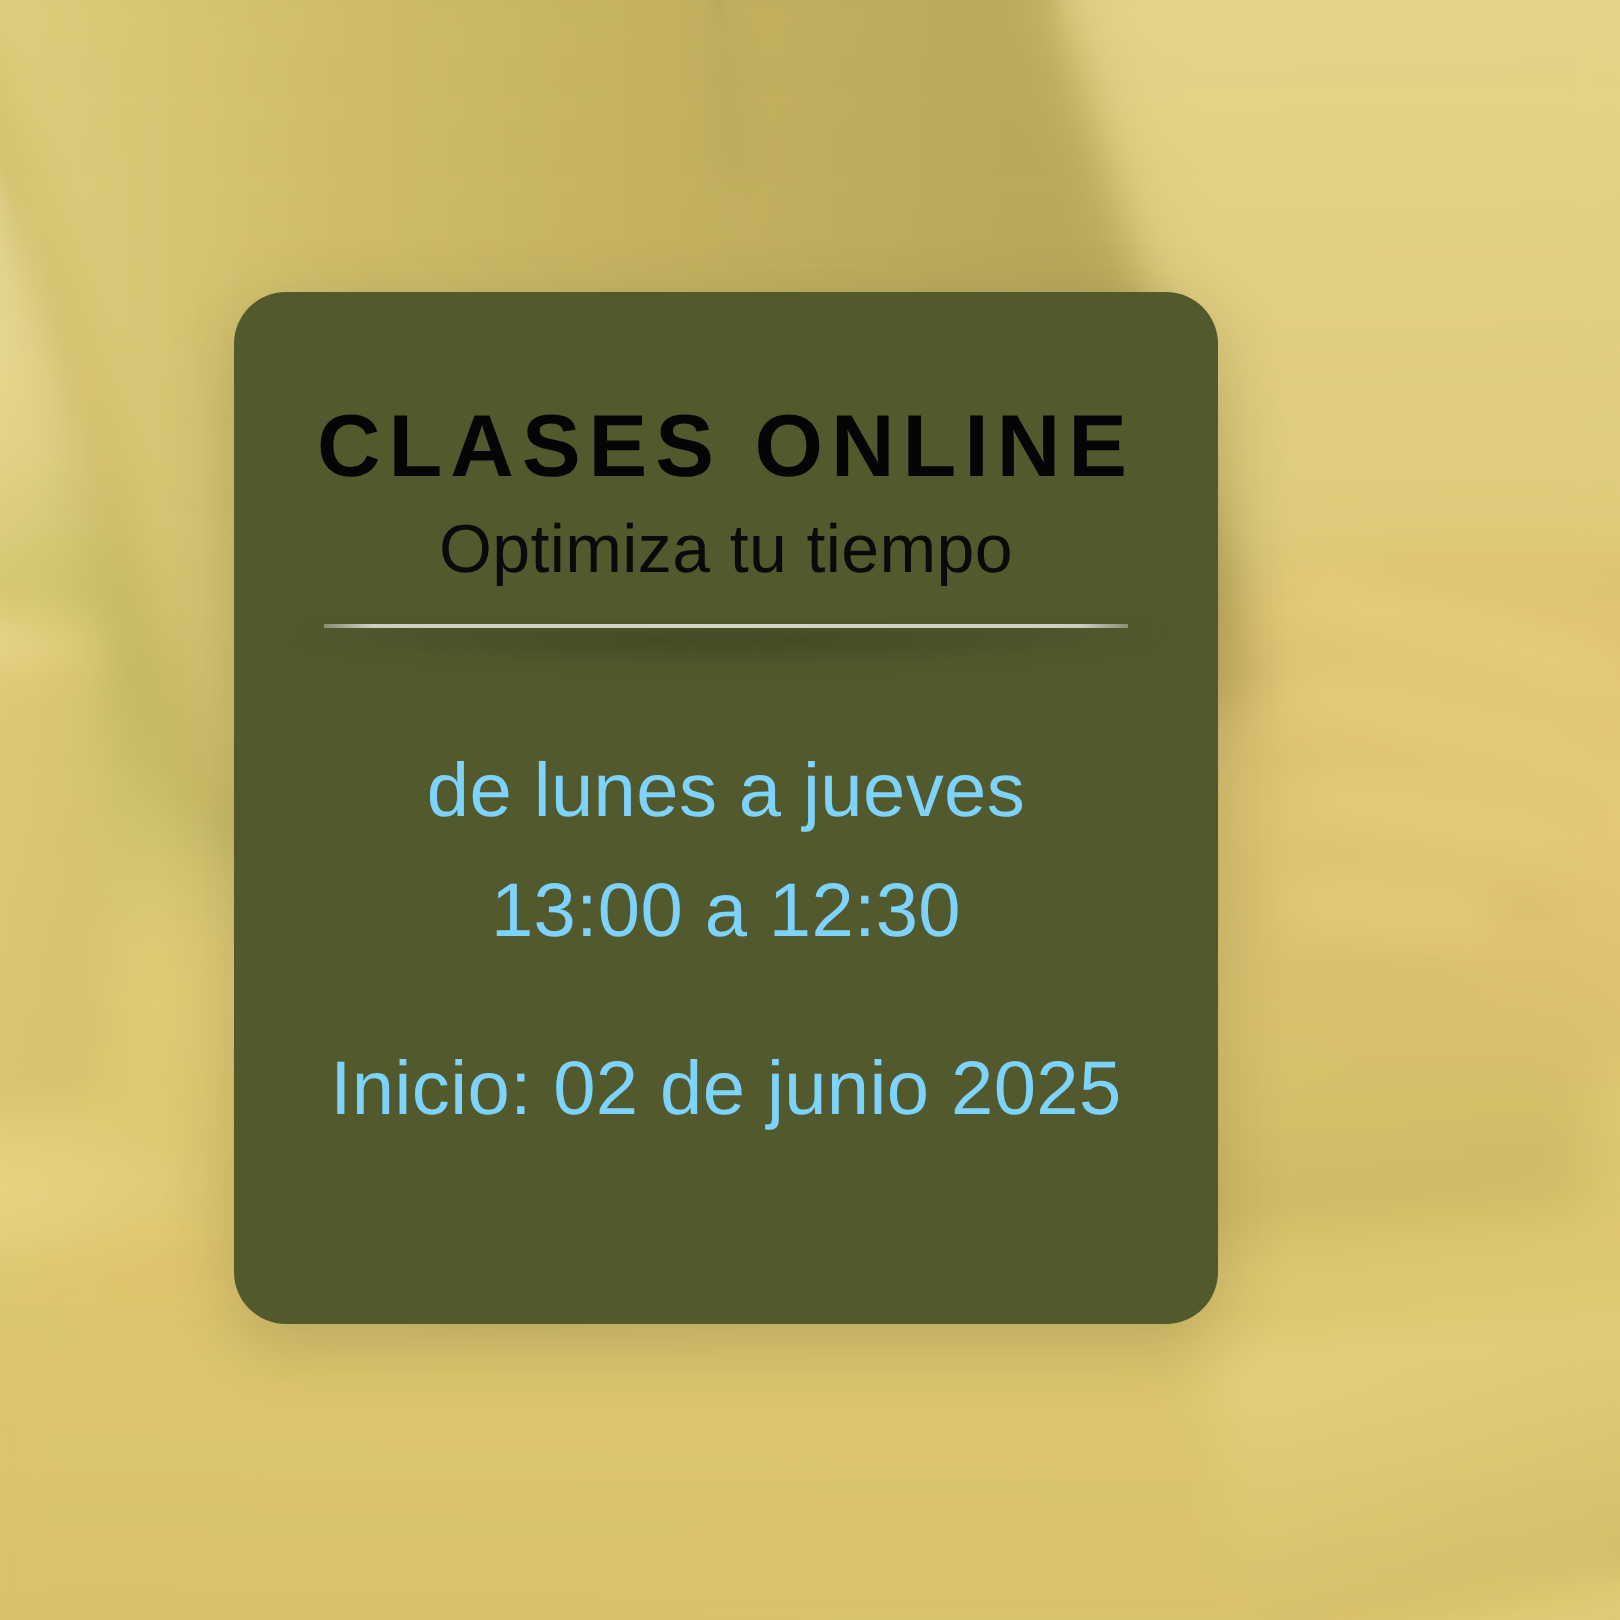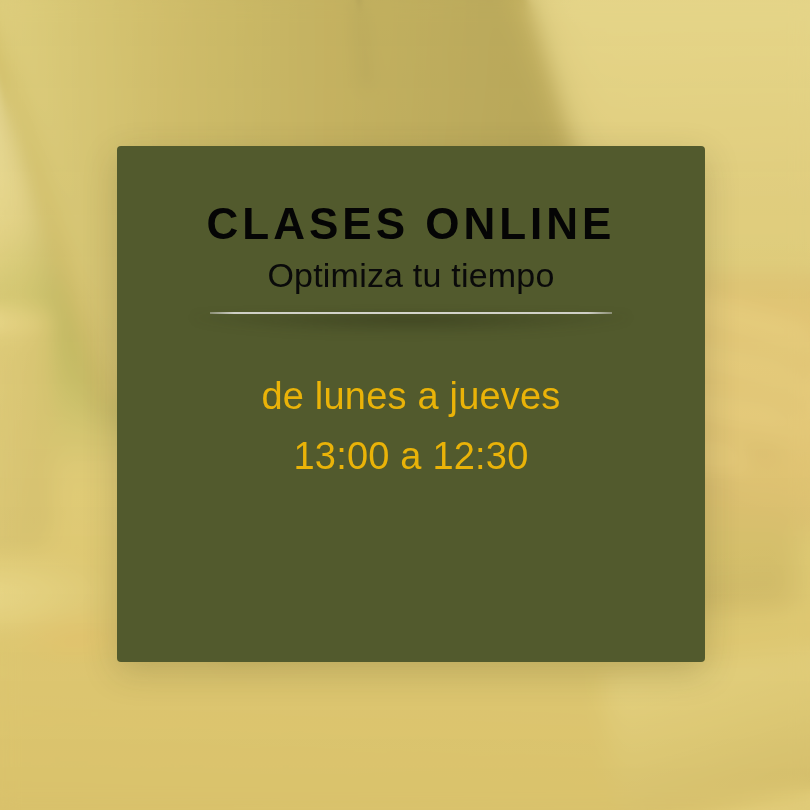--- a/index.html
+++ b/index.html
@@ -287,24 +287,24 @@
     position: absolute;
     inset: 0;
     background: rgba(231,214,136,.34);
   }
 
   
   #card {
     position: absolute;
     left: 117px;
     top: 146px;
-    width: 588px;
+    width: 492px;
     height: 516px;
     background: #525A2D;
-    border-radius: 4px;
+    border-radius: 26px;
     box-shadow: 0 10px 34px rgba(70,66,30,.22);
     box-sizing: border-box;
     padding: 56px 40px 0 40px;
     text-align: center;
   }
 
   .title {
     margin: 0;
     font-size: 44px;
     font-weight: 700;
@@ -355,21 +355,21 @@
     filter: blur(4px);
   }
 
   .body-block {
     margin-top: 30px;
   }
   .body-line {
     margin: 0;
     font-size: 38px;
     font-weight: 400;
-    color: #eab308;
+    color: #7dd3fc;
     line-height: 1.60;
     letter-spacing: 0.2px;
     white-space: nowrap;
   }
   .body-gap {
     height: 28px;
   }
 </style>
 </head>
 <body>
@@ -415,17 +415,18 @@
 
     <div class="divider-wrap">
       <div class="divider-shadow"></div>
       <div class="divider"></div>
     </div>
 
     <div class="body-block">
       <p class="body-line">de lunes a jueves</p>
       <p class="body-line">13:00 a 12:30</p>
       <div class="body-gap"></div>
+      <p class="body-line">Inicio: 02 de junio 2025</p>
     </div>
 
   </div>
 
 </div>
 
 </body></html>

